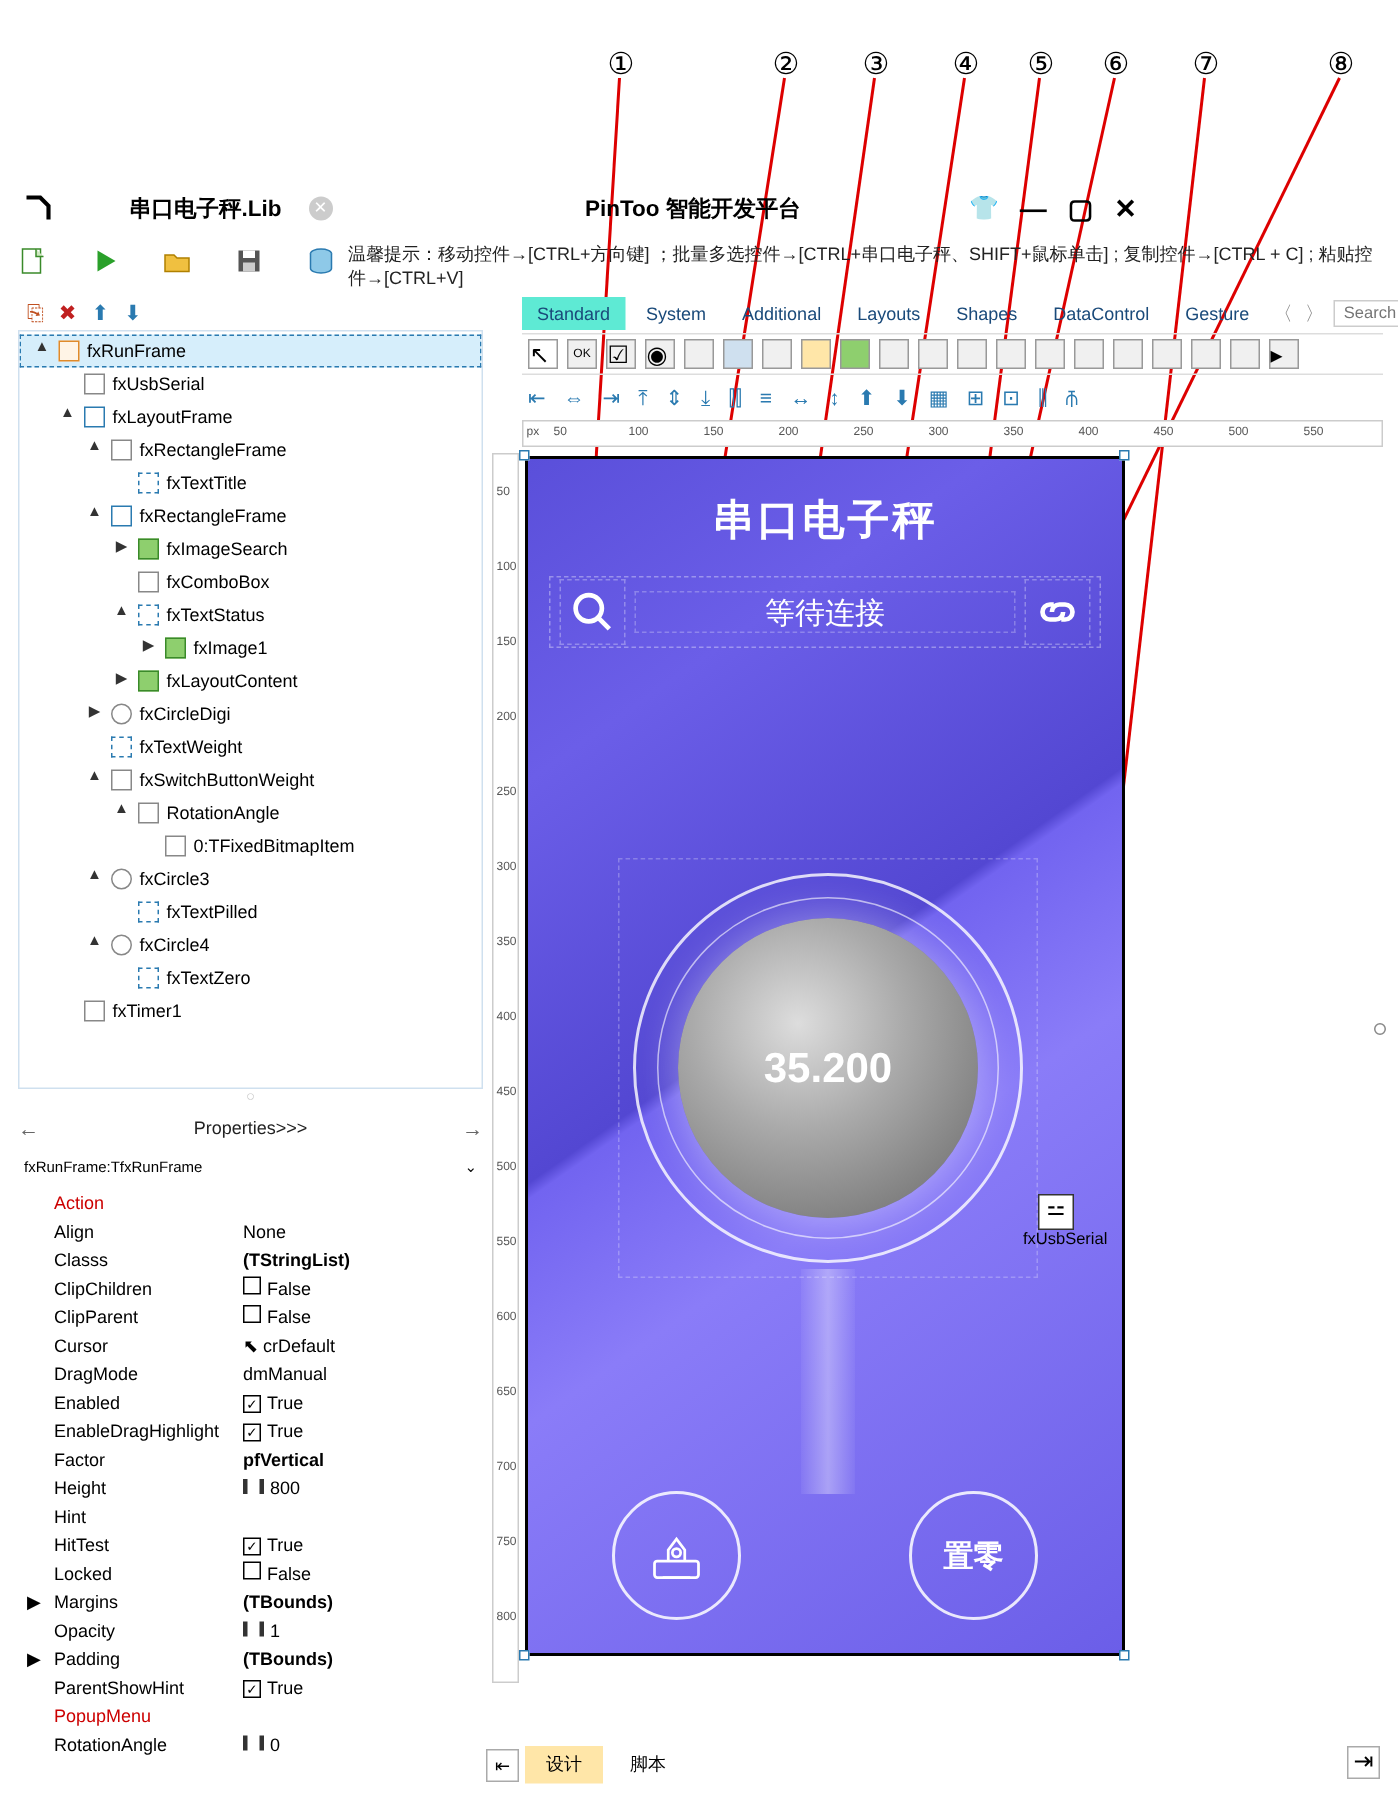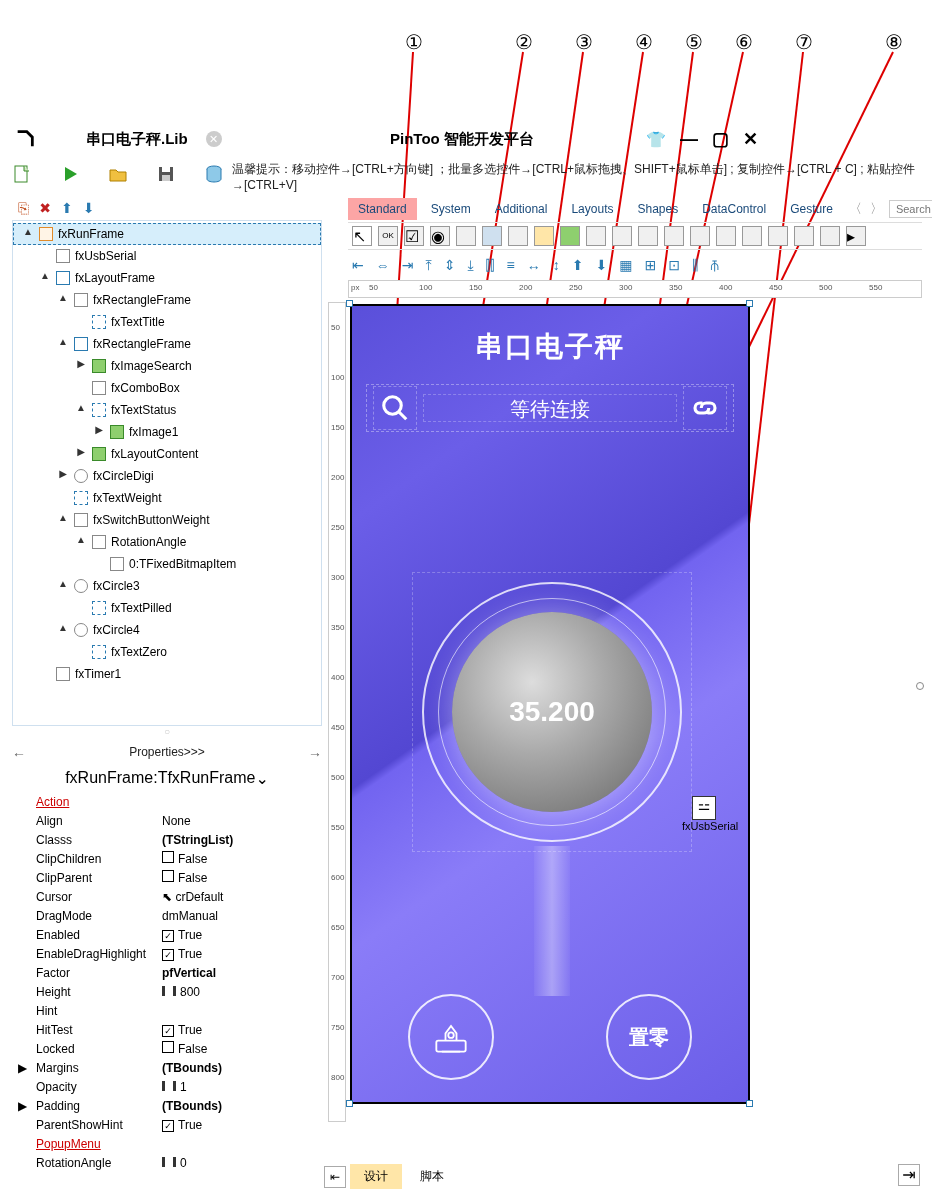--- a/index.html
+++ b/index.html
@@ -38,39 +38,39 @@
 .nd-ico.frame { border-color: #e08a2a; background: #fff4e6; }
 .nd-ico.layout { border-color: #2a7ab0; }
 .nd-ico.img { background: #8ecf6e; border-color: #3a8a2a; }
 .nd-ico.txt { border: 1px dashed #2a7ab0; background: #fff; }
 .nd-ico.circ { border-radius: 50%; }
 .nd-txt { margin-left: 2px; }
 
 .splitter { height: 24px; display: flex; align-items: center; justify-content: space-between; color: #666; font-size: 14px; }
 .splitter .mid { font-size: 12px; color: #222; }
 
-.prop-hdr { height: 28px; display: flex; justify-content: center; align-items: center; font-size: 16px; padding: 0 4px; }
+.prop-hdr { height: 28px; display: flex; justify-content: space-between; align-items: center; font-size: 10px; padding: 0 4px; }
 
 .props { font-size: 12px; }
 .prow { height: 19px; display: flex; align-items: center; }
 .pname { width: 150px; padding-left: 24px; }
 .pval { font-weight: 700; }
 .pval.norm { font-weight: 400; }
-.pred { color: #c00; padding-left: 24px; font-weight: 400; text-decoration: underline; }
+.pred { color: #c00; padding-left: 24px; font-weight: 400; }
 .parrow { width: 18px; display: inline-block; }
 .chk { display: inline-block; width: 12px; height: 12px; border: 1px solid #000; margin-right: 4px; font-size: 9px; line-height: 10px; text-align: center; }
 .sizer-ico { display: inline-block; width: 14px; height: 10px; margin-right: 4px; position: relative; }
 .sizer-ico::before, .sizer-ico::after { content: ""; position: absolute; top: 0; width: 3px; height: 10px; background: #333; }
 .sizer-ico::before { left: 0; } .sizer-ico::after { right: 0; }
 
 
 .ide-right { position: absolute; left: 348px; top: 196px; width: 574px; }
 .tabbar { height: 26px; display: flex; align-items: center; gap: 4px; font-size: 12px; }
 .tabbar .tab { padding: 4px 10px; color: #1a4a7a; cursor: pointer; }
-.tabbar .tab.act { background: #fca5a5; }
+.tabbar .tab.act { background: #5eead4; }
 .tabbar .navarr { color: #888; font-size: 13px; padding: 0 2px; }
 .search { margin-left: auto; border: 1px solid #ccc; padding: 2px 28px 2px 6px; font-size: 11px; color: #888; width: 108px; }
 
 .comp-row { height: 28px; border-top: 1px solid #ddd; border-bottom: 1px solid #ddd; display: flex; align-items: center; gap: 6px; padding: 0 4px; margin-bottom: 2px; }
 .cicon { width: 20px; height: 20px; border: 1px solid #999; background: #f0f0f0; }
 
 .align-row { height: 26px; display: flex; align-items: center; gap: 12px; padding: 0 4px; color: #2a7ab0; font-size: 14px; }
 
 .ruler-h { height: 18px; background: #fff; border: 1px solid #ccc; font-size: 8px; color: #555; position: relative; margin-top: 2px; }
 .ruler-h span { position: absolute; top: 2px; }
@@ -174,21 +174,21 @@
       <rect x="3" y="3" width="14" height="14" fill="#555"></rect>
       <rect x="6" y="3" width="8" height="5" fill="#fff"></rect>
       <rect x="6" y="11" width="8" height="6" fill="#ccc"></rect>
     </svg>
   <svg class="tb-ico" viewBox="0 0 20 20">
       <ellipse cx="10" cy="5" rx="7" ry="3" fill="#8ec9e8" stroke="#2a7ab0"></ellipse>
       <path d="M3 5v10c0 1.6 3 3 7 3s7-1.4 7-3V5" fill="#8ec9e8" stroke="#2a7ab0"></path>
     </svg>
 </div>
 
-<div class="hint">温馨提示：移动控件→[CTRL+方向键] ；批量多选控件→[CTRL+鼠标拖拽、SHIFT+鼠标单击] ; 复制控件→[CTRL + C] ; 粘贴控件→[CTRL+V]</div>
+<div class="hint">温馨提示：移动控件→[CTRL+方向键] ；批量多选控件→[CTRL+串口电子秤、SHIFT+鼠标单击] ; 复制控件→[CTRL + C] ; 粘贴控件→[CTRL+V]</div>
 
 <div class="left-panel">
   <div class="tree-tb">
     <span style="color:#c05020">⎘</span>
     <span style="color:#c02020">✖</span>
     <span style="color:#2a7ab0">⬆</span>
     <span style="color:#2a7ab0">⬇</span>
   </div>
   <div class="tree" id="tree">
       <div class="tree-row sel" style="padding-left: 6px;">

